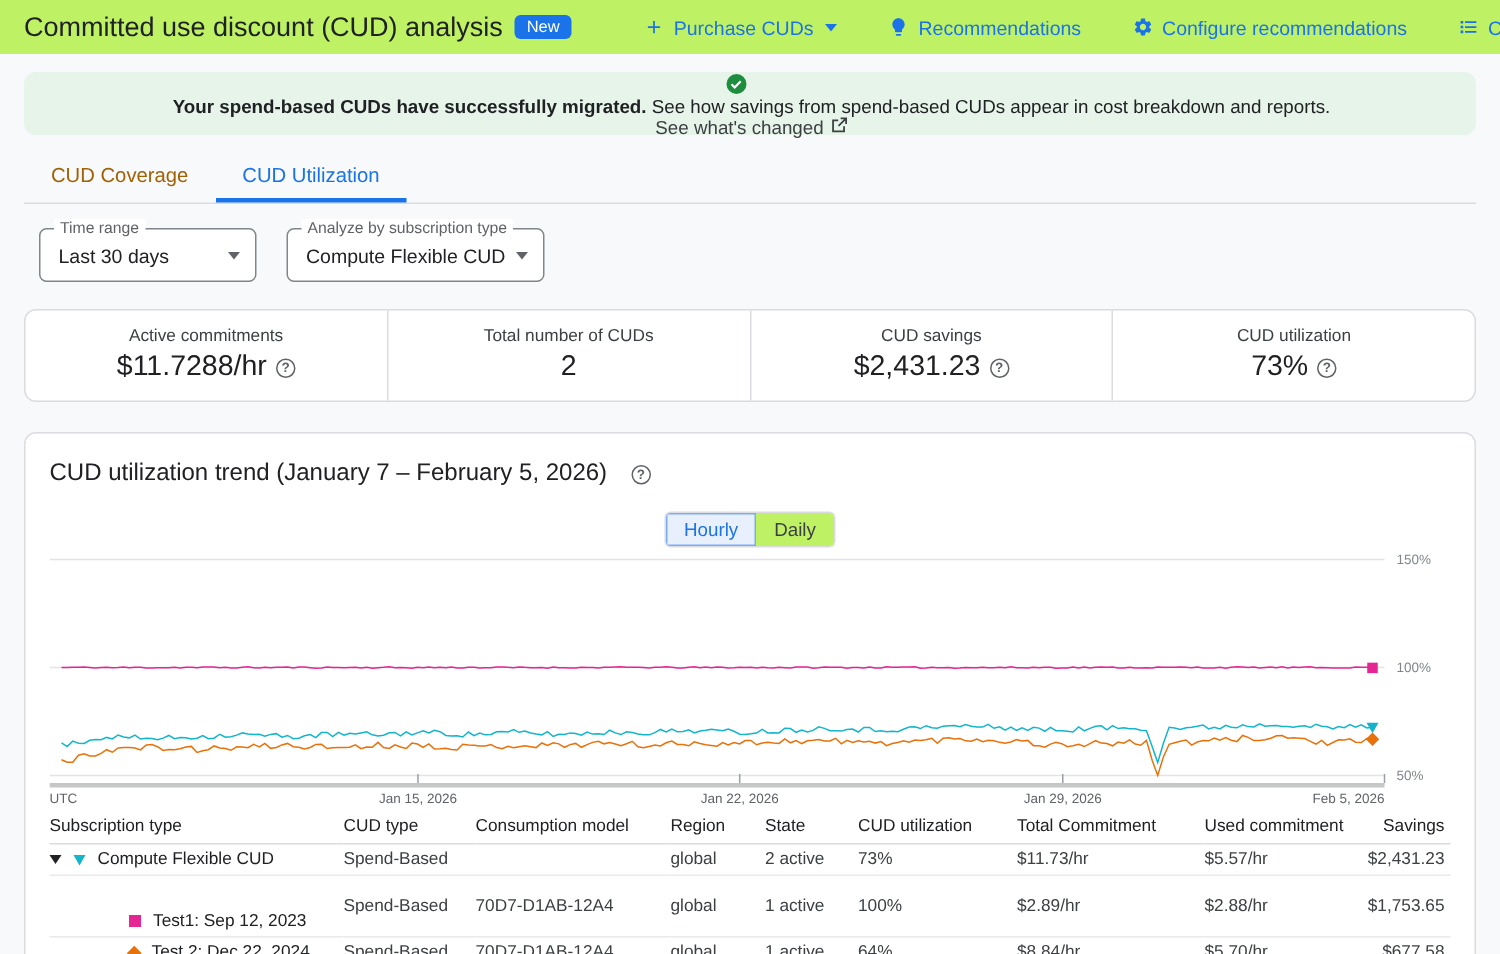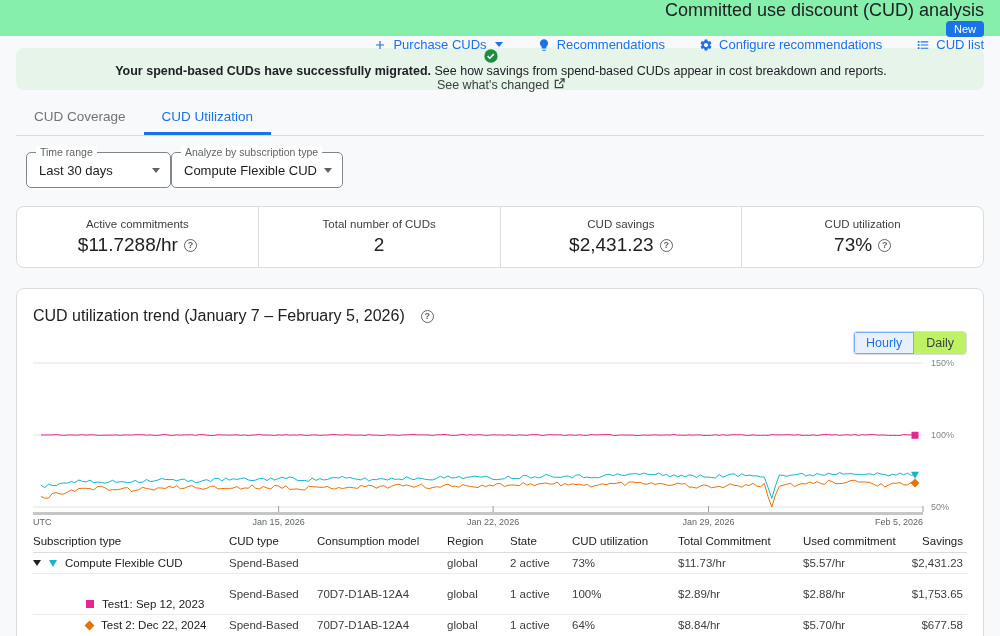--- a/index.html
+++ b/index.html
@@ -1,62 +1,62 @@
 <!DOCTYPE html>
 <html><head>
 <meta charset="utf-8">
 <style>
   * { box-sizing: border-box; margin: 0; padding: 0; }
   html,body { width:1000px; height:636px; }
   body { font-family:"Liberation Sans", sans-serif; background:#fff; color:#202124; overflow:hidden; }
 
   
-  .app-header { height:36px; display:flex; align-items:flex-end; padding:0 16px; background:#86efac;flex-direction:column; }
+  .app-header { height:36px; display:flex; align-items:center; padding:0 16px; background:#bef264; }
   .page-title { font-size:18px; font-weight:400; color:#202124; white-space:nowrap; }
   .new-badge { background:#1a73e8; color:#fff; font-size:11px; font-weight:500; padding:2px 8px; border-radius:4px; margin-left:8px; }
   .header-actions { display:flex; align-items:center; gap:34px; margin-left:48px; }
   .action-btn { display:flex; align-items:center; gap:6px; color:#1a73e8; font-size:13px; font-weight:500; background:none; border:none; cursor:pointer; font-family:inherit; white-space:nowrap; }
   .action-btn svg { display:block; }
   .caret-down { width:0; height:0; border-left:4px solid transparent; border-right:4px solid transparent; border-top:5px solid #1a73e8; margin-left:2px; }
 
   
   .page { background:#f8f9fa; height:600px; padding:12px 16px 0; }
 
   
   .banner { background:#e6f4ea; border-radius:8px; height:42px; display:flex; align-items:center; padding:0 20px 0 22px;flex-direction:column; }
   .banner-icon { flex:0 0 auto; width:16px; height:16px; margin-right:20px; }
   .banner-text { font-size:12.5px; color:#202124; flex:1 1 auto; }
   .banner-text b { font-weight:700; }
   .banner-link { display:flex; align-items:center; gap:5px; font-size:12.5px; font-weight:500; color:#3c4043; cursor:pointer; white-space:nowrap; }
 
   
   .tabs { display:flex; margin-top:10px; border-bottom:1px solid #dadce0; }
-  .tab { padding:9px 18px 8px; font-size:13.5px; font-weight:500; color:#737373; cursor:pointer; border-bottom:3px solid transparent; }
+  .tab { padding:9px 18px 8px; font-size:13.5px; font-weight:500; color:#a16207; cursor:pointer; border-bottom:3px solid transparent; }
   .tab.active { color:#1a73e8; border-bottom-color:#1a73e8; }
 
   
-  .filters { display:flex; gap:0; margin-top:16px;padding-left:10px; }
+  .filters { display:flex; gap:20px; margin-top:16px;padding-left:10px; }
   .select-box { position:relative; height:36px; border:1px solid #80868b; border-radius:5px; background:#fff; display:flex; align-items:center; padding:0 10px 0 12px; cursor:pointer; }
   .select-box .flabel { position:absolute; top:-7px; left:9px; background:#fff; padding:0 4px; font-size:10.5px; color:#5f6368; white-space:nowrap; }
   .select-box .fvalue { font-size:13px; color:#202124; white-space:nowrap; }
   .select-caret { width:0; height:0; border-left:4.5px solid transparent; border-right:4.5px solid transparent; border-top:5.5px solid #5f6368; margin-left:26px; }
 
   
   .stats-card { margin-top:18px; background:#fff; border:1px solid #dadce0; border-radius:8px; display:flex; height:62px; }
   .stat { flex:1 1 0; display:flex; flex-direction:column; align-items:center; justify-content:center; gap:4px; border-right:1px solid #dadce0; }
   .stat:last-child { border-right:none; }
   .stat-label { font-size:11.5px; color:#3c4043; }
   .stat-value { font-size:19px; color:#202124; display:flex; align-items:center; gap:6px; }
   .help-icon { width:13px; height:13px; border:1.3px solid #5f6368; border-radius:50%; color:#5f6368; font-size:9px; font-weight:700; display:inline-flex; align-items:center; justify-content:center; cursor:pointer; flex:0 0 auto; }
 
   
   .chart-card { margin-top:20px; background:#fff; border:1px solid #dadce0; border-radius:8px; padding:18px 16px 0; height:355px; }
   .chart-title-row { display:flex; align-items:center; gap:16px; }
   .chart-title { font-size:16px; font-weight:400; color:#202124; }
-  .toggle-row { display:flex; justify-content:flex-end; margin-top:6px; }
+  .toggle-row { display:flex; justify-content:center; margin-top:16px; }
   .toggle-group { display:flex; border:1px solid #dadce0; border-radius:4px; overflow:hidden; }
   .toggle-btn { font-size:12.5px; font-weight:500; padding:4px 12px; background:#bef264; color:#3c4043; border:none; cursor:pointer; font-family:inherit; }
   .toggle-btn.selected { background:#e8f0fe; color:#1a73e8; box-shadow:inset 0 0 0 1px #7baaf7; }
   #chart-svg { display:block; margin-top:2px; }
 
   
   table.cud-table { width:100%; border-collapse:collapse; font-size:11.5px; margin-top:2px; }
   .cud-table th { text-align:left; font-weight:500; color:#202124; padding:4px 8px 5px 0; border-bottom:1px solid #dadce0; white-space:nowrap; }
   .cud-table th.num-r, .cud-table td.num-r { text-align:right; padding-right:4px; }
   .cud-table td { padding:4px 8px 4px 0; border-bottom:1px solid #e8eaed; color:#3c4043; white-space:nowrap; }

